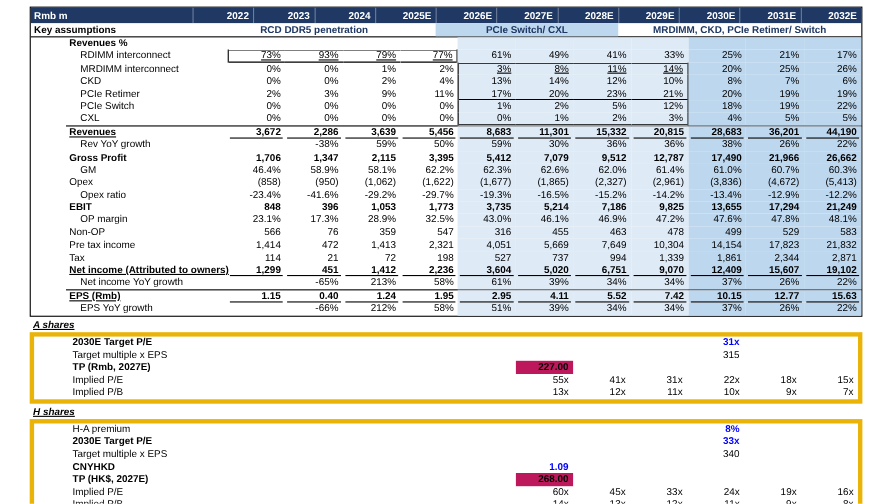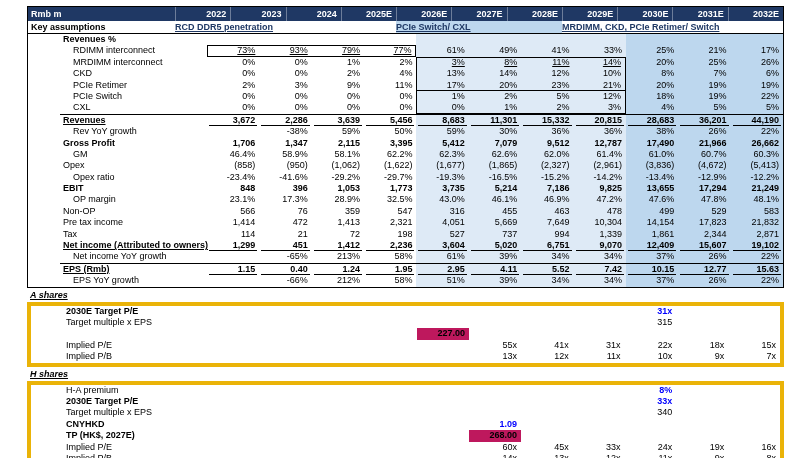--- a/index.html
+++ b/index.html
@@ -17,21 +17,21 @@
   .hdr-row .val{border-left:1px solid rgba(255,255,255,.35);}
   .sub-row{height:12px;border-bottom:1px solid #000;}
   .sub-row>div{line-height:12px;}
   .body-row{height:11.4px;margin-left:32px;}
   .sec-title-row{height:12px;line-height:12px;margin-top:2px;}
   .cell{overflow:visible;}
   .val{text-align:right;padding-right:4px;}
   .lbl{text-align:left;padding-left:3px;}
   .indent{padding-left:13px;}
   .b{font-weight:bold;}
-  .grp{text-align:left;font-weight:bold;color:#1F3864;text-decoration:underline;}
+  .grp{text-align:center;font-weight:bold;color:#1F3864;}
   .lb{background:#DEEAF6;}
   .db{background:#BDD7EE;}
   .hl{background:#be185d;font-weight:bold;}
   .blue{color:#0000FF;font-weight:bold;}
   .top-line{border-top:1px solid #000;}
   .ul{text-decoration:underline;}
   .uv{position:relative;}
   .uv::after{content:"";position:absolute;left:2px;right:2px;bottom:0;border-bottom:1px solid #000;}
   .bt{box-shadow:inset 0 1px 0 #000;text-decoration:underline;}
   .bb{box-shadow:inset 0 -1px 0 #000;}
@@ -408,20 +408,21 @@
         <div class="cell val"></div>
         <div class="cell val"></div>
         <div class="cell val"></div>
         <div class="cell val"></div>
         <div class="cell val"></div>
         <div class="cell val">315</div>
         <div class="cell val"></div>
         <div class="cell val"></div>
       </div>
       <div class="grid-row body-row">
+        <div class="cell lbl b">TP (Rmb, 2027E)</div>
         <div class="cell val"></div>
         <div class="cell val"></div>
         <div class="cell val"></div>
         <div class="cell val"></div>
         <div class="cell val"></div>
         <div class="cell val hl">227.00</div>
         <div class="cell val"></div>
         <div class="cell val"></div>
         <div class="cell val"></div>
         <div class="cell val"></div>

